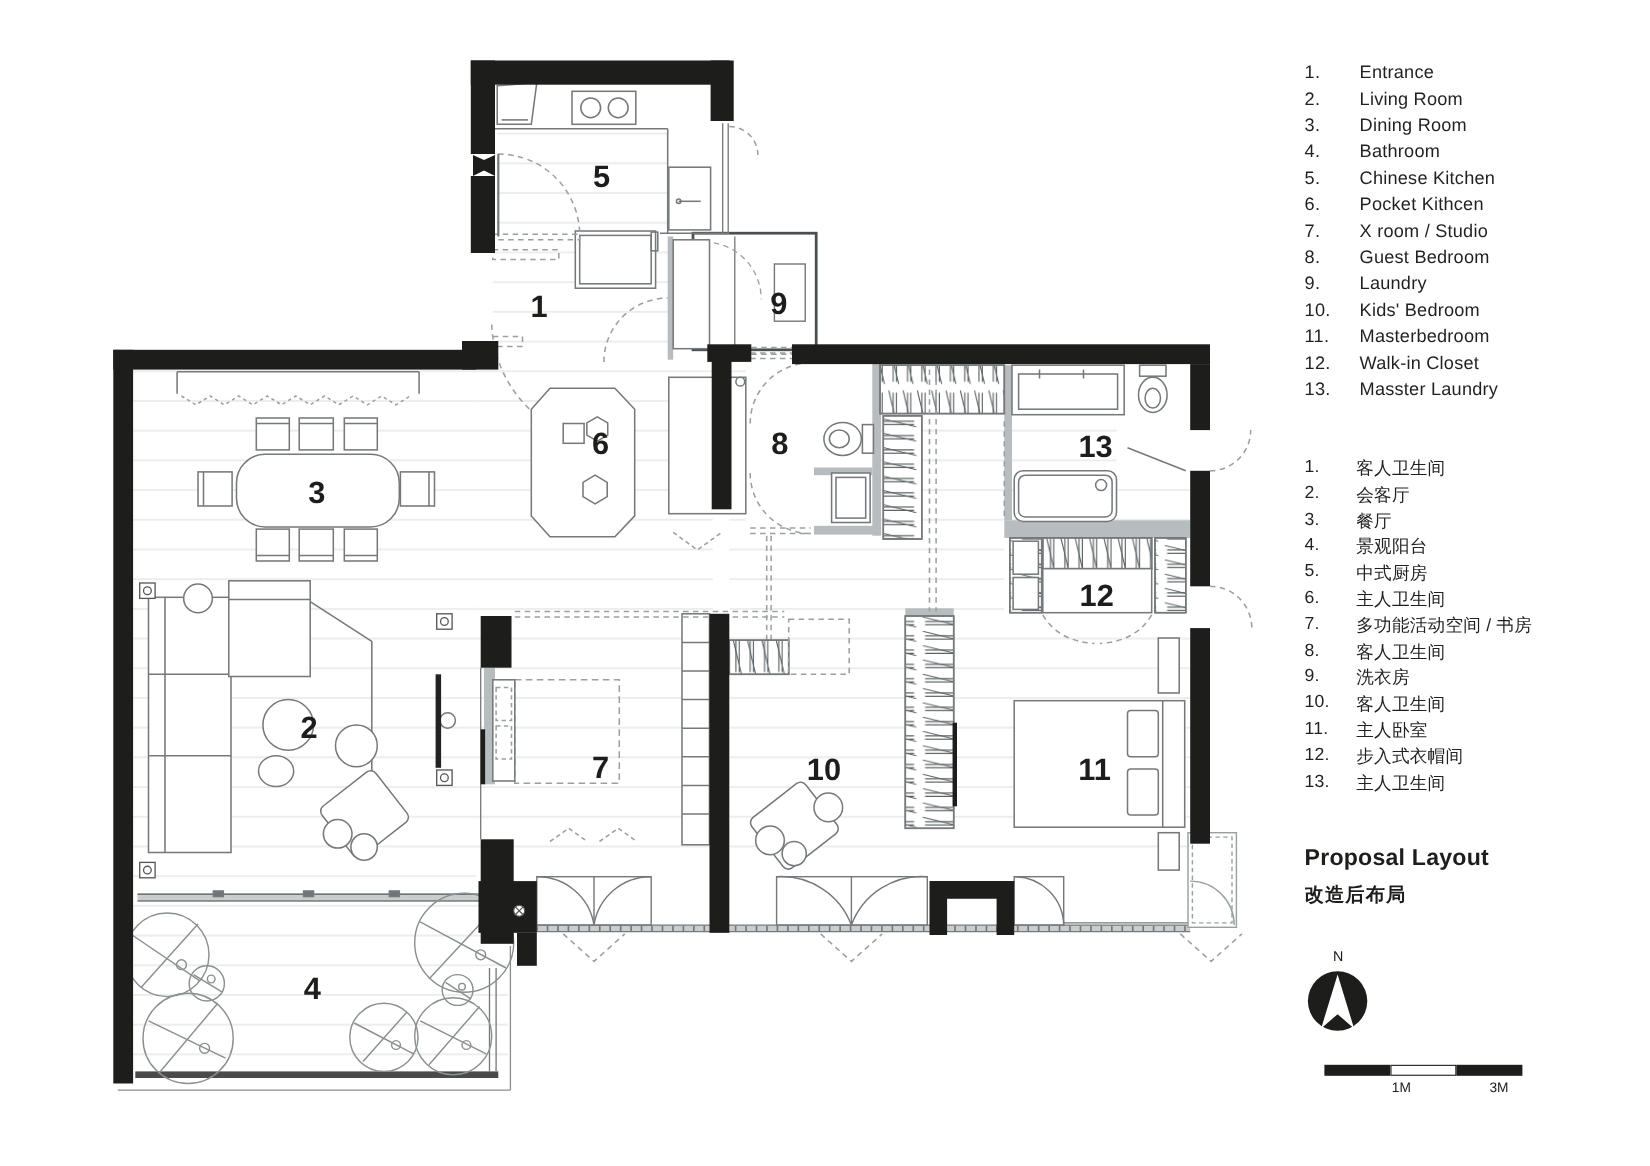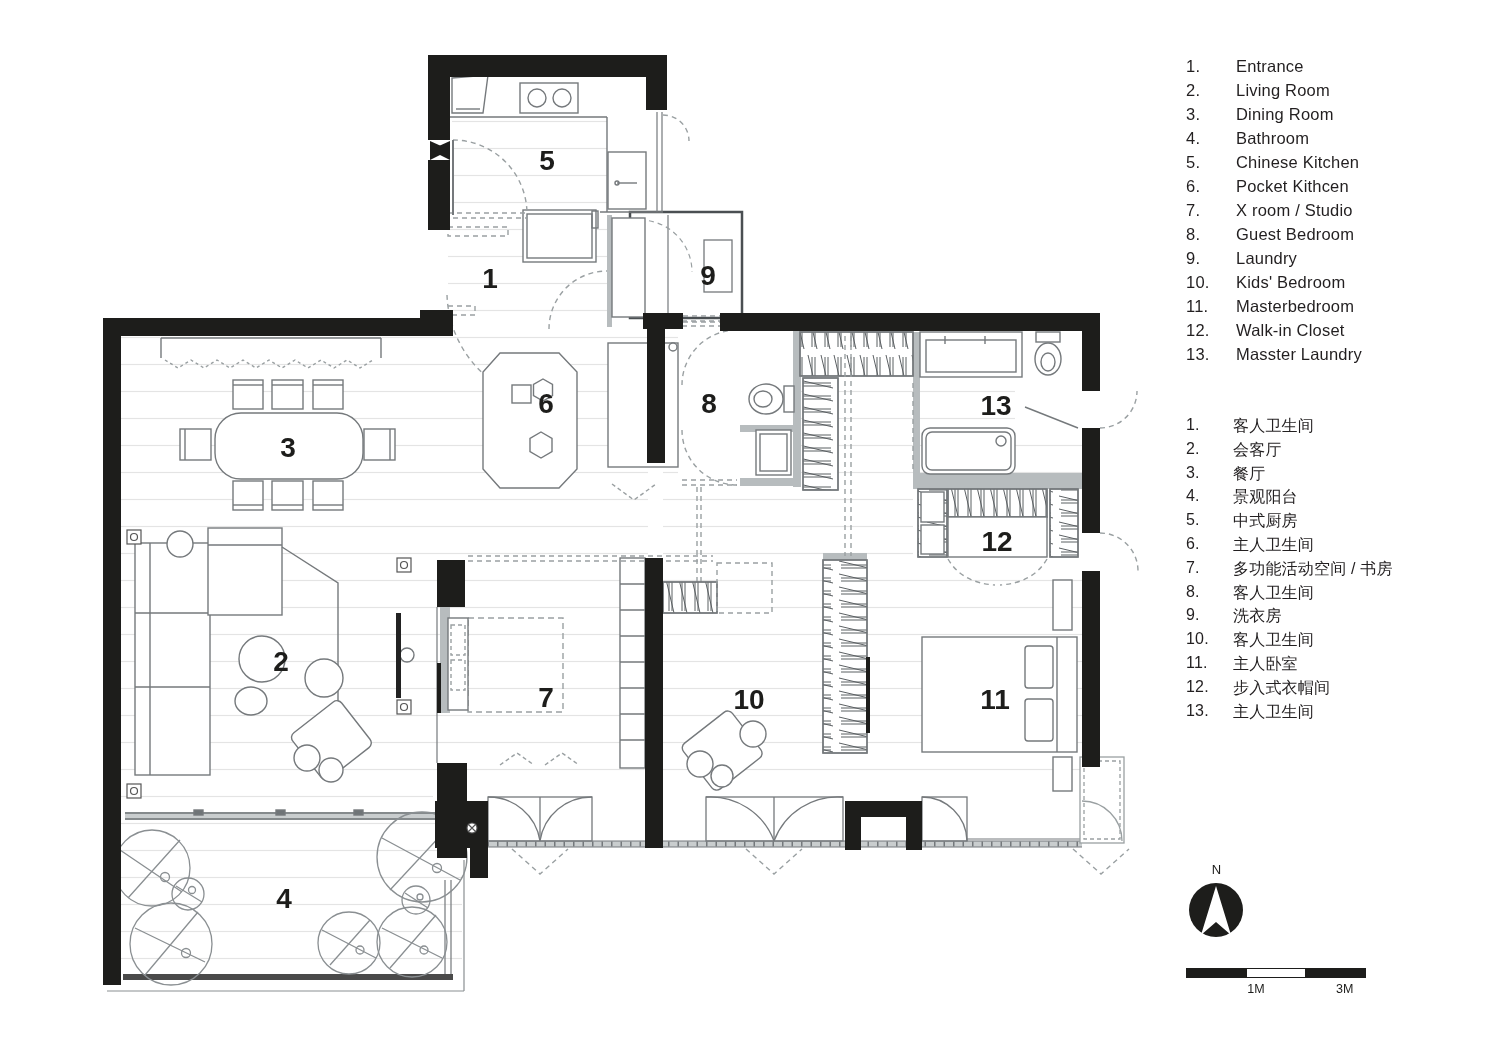--- a/index.html
+++ b/index.html
@@ -13,21 +13,21 @@
   .legend-zh{top:416px;}
   .lrow{display:flex;align-items:flex-start;height:24px;font-size:16.5px;letter-spacing:.2px;color:#221f20;}
   .legend-zh .lrow{height:23.8px;font-size:16px;}
   .lnum{width:50px;flex:0 0 50px;}
   .legend-zh .lnum{width:47px;flex:0 0 47px;}
   .titleblock{position:absolute;left:0;top:768px;}
   .title-en{font-size:21px;font-weight:bold;letter-spacing:.2px;}
   .title-zh{font-size:17.5px;font-weight:bold;margin-top:9px;letter-spacing:1px;}
   .compass{position:absolute;left:0;top:862px;width:70px;text-align:center;}
   .compass .nlabel{font-size:13px;color:#1d1d1b;display:block;margin-left:-9px;}
-  .scalebar{position:absolute;left:0;top:968px;width:180px;text-decoration:underline;}
+  .scalebar{position:absolute;left:18px;top:968px;width:180px;text-decoration:underline;}
   .sb{display:flex;height:10px;}
   .sb .b{flex:0 0 60px;background:#1d1d1b;}
   .sb .w{flex:0 0 58px;background:#fff;border:1px solid #1d1d1b;}
   .sblabels{position:relative;height:16px;font-size:12.5px;margin-top:4px;}
   .sblabels .l1{position:absolute;left:50px;top:0;width:40px;text-align:center;}
   .sblabels .l3{position:absolute;left:150px;top:0;width:40px;}
   svg text.rn{font-family:"Liberation Sans",sans-serif;font-weight:bold;font-size:28px;fill:#1d1d1b;text-anchor:middle;}
 </style>
 </head>
 <body>
@@ -464,20 +464,24 @@
       <div class="lrow">
           <span class="lnum">12.</span>
           <span>步入式衣帽间</span>
         </div>
       <div class="lrow">
           <span class="lnum">13.</span>
           <span>主人卫生间</span>
         </div>
     </div>
 
+    <div class="titleblock">
+      <div class="title-en">Proposal Layout</div>
+      <div class="title-zh">改造后布局</div>
+    </div>
 
     <div class="compass">
       <span class="nlabel">N</span>
       <svg width="70" height="70" viewBox="0 0 70 70">
         <circle cx="30" cy="33" r="27" fill="#1d1d1b"></circle>
         <polygon points="30,9 15,58 30,45 45,58" fill="#fff"></polygon>
       </svg>
     </div>
 
     <div class="scalebar">

